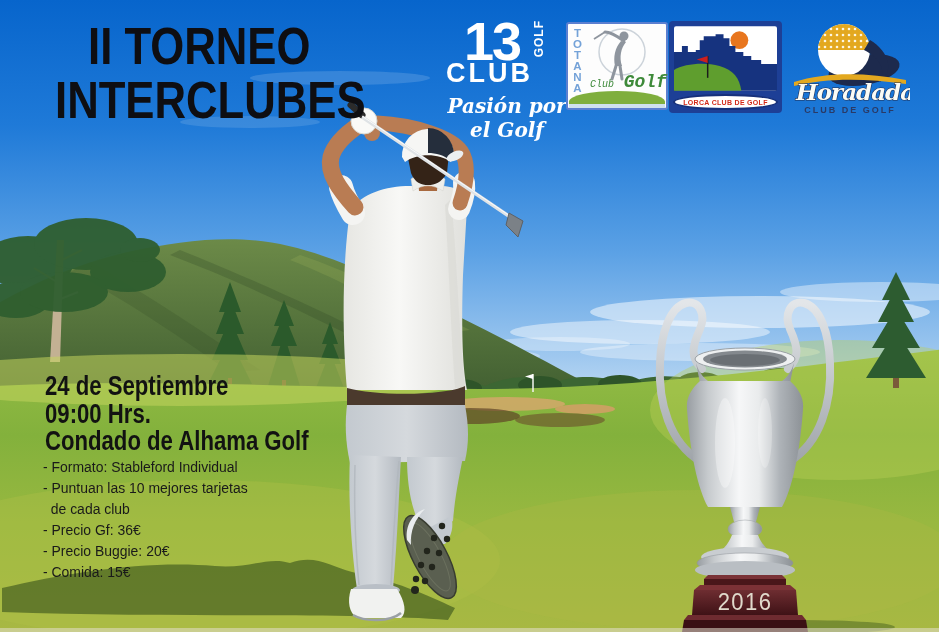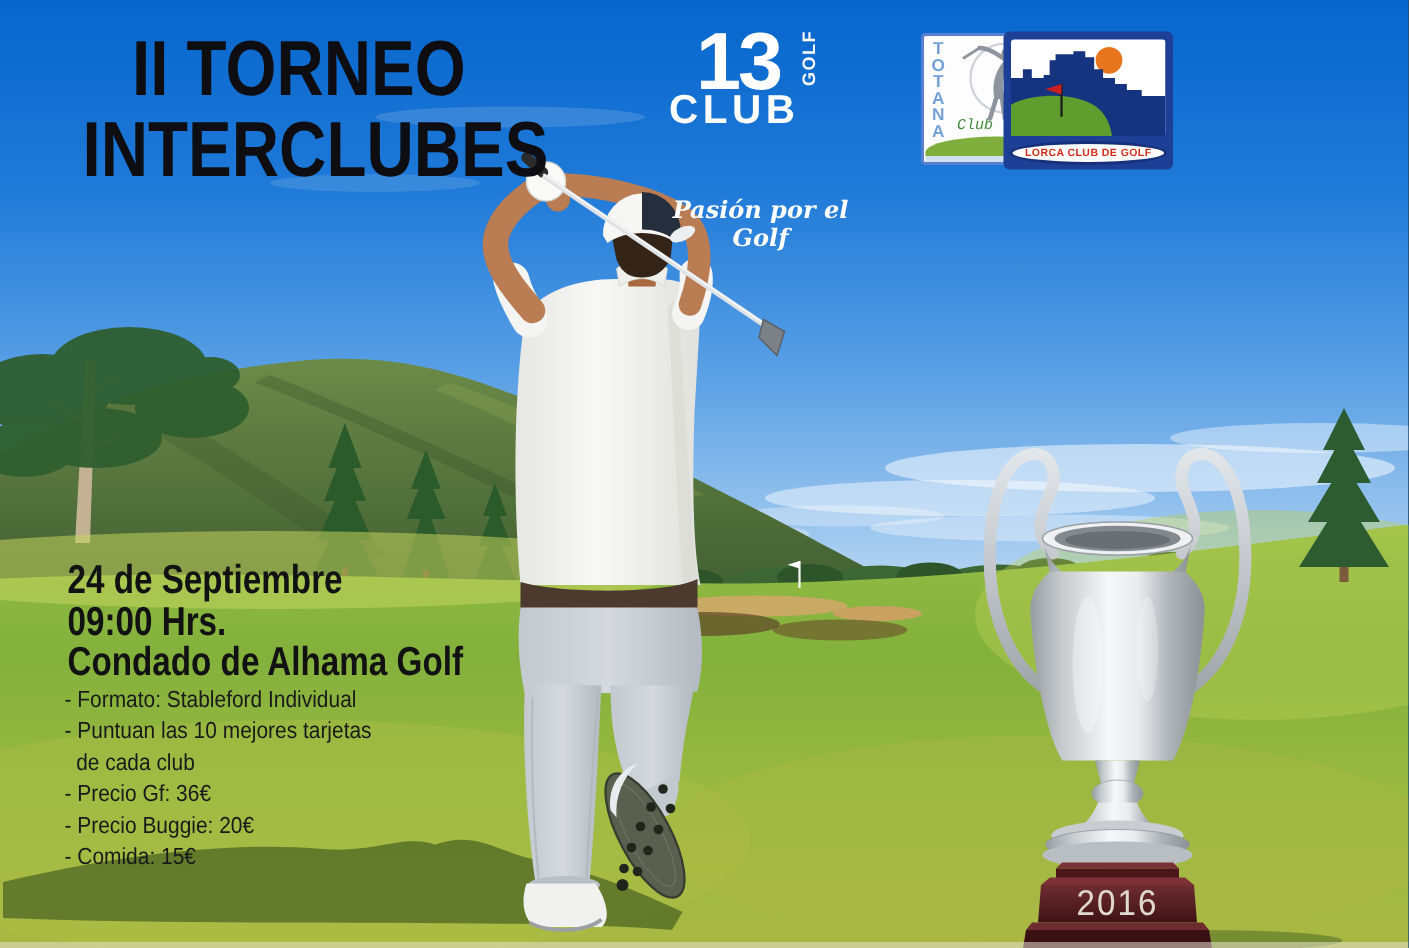--- a/index.html
+++ b/index.html
@@ -23,24 +23,24 @@
 
   
   .logo{position:absolute;}
   
   #logo-c13{left:440px;top:16px;width:132px;height:102px;color:#ffffff;}
   .c13-num{position:absolute;left:24px;top:-6px;font-size:54px;font-weight:700;letter-spacing:-2px;}
   .c13-golf{position:absolute;left:92px;top:4px;font-size:12px;font-weight:700;letter-spacing:1px;
             writing-mode:vertical-rl;transform:rotate(180deg);}
   .c13-club{position:absolute;left:6px;top:42px;font-size:27px;font-weight:700;letter-spacing:3px;}
   .c13-tag{position:absolute;left:0px;top:78px;width:134px;text-align:center;
-           font-family:"DejaVu Serif",serif;font-style:italic;font-weight:700;font-size:16px;margin-top:36px;}
+           font-family:"DejaVu Serif",serif;font-style:italic;font-weight:700;font-size:20px;}
   
   #logo-totana{left:566px;top:22px;width:102px;height:88px;background:#fdfdfd;
-               border:2px solid #5b7fd0;border-radius:3px;box-sizing:border-box;margin-left:48px;}
+               border:2px solid #5b7fd0;border-radius:3px;box-sizing:border-box;}
   .tot-vert{position:absolute;left:3px;top:4px;width:13px;word-break:break-all;line-height:11px;
             font-size:11.5px;font-weight:700;color:#74a2d8;text-align:center;}
   .tot-script{position:absolute;left:22px;top:48px;color:#3e8a3a;font-family:Liberation Mono, monospace;
               font-style:italic;white-space:nowrap;}
   .tot-script .small{font-size:10px;} .tot-script .big{font-size:18px;font-weight:700;}
   .tot-ground{position:absolute;left:1px;right:1px;bottom:4px;height:13px;background:#7fae3d;
               border-radius:100% 100% 0 0/160% 160% 0 0;}
   .tot-strip{position:absolute;left:1px;right:1px;bottom:0;height:4px;background:#cfe0ee;}
   
   #logo-lorca{left:669px;top:21px;width:113px;height:92px;background:#1d3f96;border-radius:4px;}
@@ -337,15 +337,32 @@
       <path d="M0,40 L0,26 L8,26 L8,20 L14,20 L14,26 L22,26 L22,24 L26,24 L26,14 L30,14 L30,10 L42,10 L42,8 L50,8 L50,12 L56,12 L56,20 L62,20 L62,26 L70,26 L70,30 L78,30 L78,34 L88,34 L88,38 L104,38 L104,65 L0,65 Z" fill="#16337f"></path>
       <path d="M0,65 L0,44 C10,38 30,36 46,40 C60,44 66,52 68,65 Z" fill="#5f9e2e"></path>
       <line x1="34" y1="30" x2="34" y2="52" stroke="#1c1c1c" stroke-width="1.5"></line>
       <path d="M34,30 L23,33.5 L34,37 Z" fill="#cc1f1f"></path>
     </svg>
     <div class="lorca-banner">
       <span>LORCA CLUB DE GOLF</span>
     </div>
   </div>
 
+  <div class="logo" id="logo-horadada">
+    <svg viewBox="0 0 118 98" style="left:0;top:0;width:118px;height:98px">
+      <defs>
+        <pattern id="hdots" width="6" height="6" patternUnits="userSpaceOnUse">
+          <rect width="6" height="6" fill="#e3a81f"></rect>
+          <circle cx="3" cy="3" r="1.3" fill="#fdf6e0"></circle>
+        </pattern>
+      </defs>
+      <ellipse cx="72" cy="50" rx="36" ry="15" transform="rotate(-10 72 50)" fill="#1d2a4d"></ellipse>
+      <circle cx="52" cy="30" r="26" fill="#ffffff"></circle>
+      <path d="M26,30 A26,26 0 0 1 78,30 Z" fill="url(#hdots)"></path>
+      <path d="M78,20 C98,32 102,52 88,62 C94,50 88,38 72,30 Z" fill="#1d2a4d"></path>
+      <path d="M2,62 C34,52 72,52 114,60 L114,64 C72,58 34,58 2,66 Z" fill="#e3a81f"></path>
+      <text x="4" y="80" font-family="DejaVu Serif, serif" font-style="italic" font-weight="bold" font-size="23" fill="#fbfbf5" stroke="#1d2a4d" stroke-width="1.2" paint-order="stroke" letter-spacing="-1">Horadada</text>
+      <text x="58" y="93" text-anchor="middle" font-family="Liberation Sans, sans-serif" font-size="9" font-weight="bold" fill="#2a3a66" letter-spacing="2">CLUB DE GOLF</text>
+    </svg>
+  </div>
 
   <div class="bottom-strip"></div>
 </div>
 
 </body></html>

